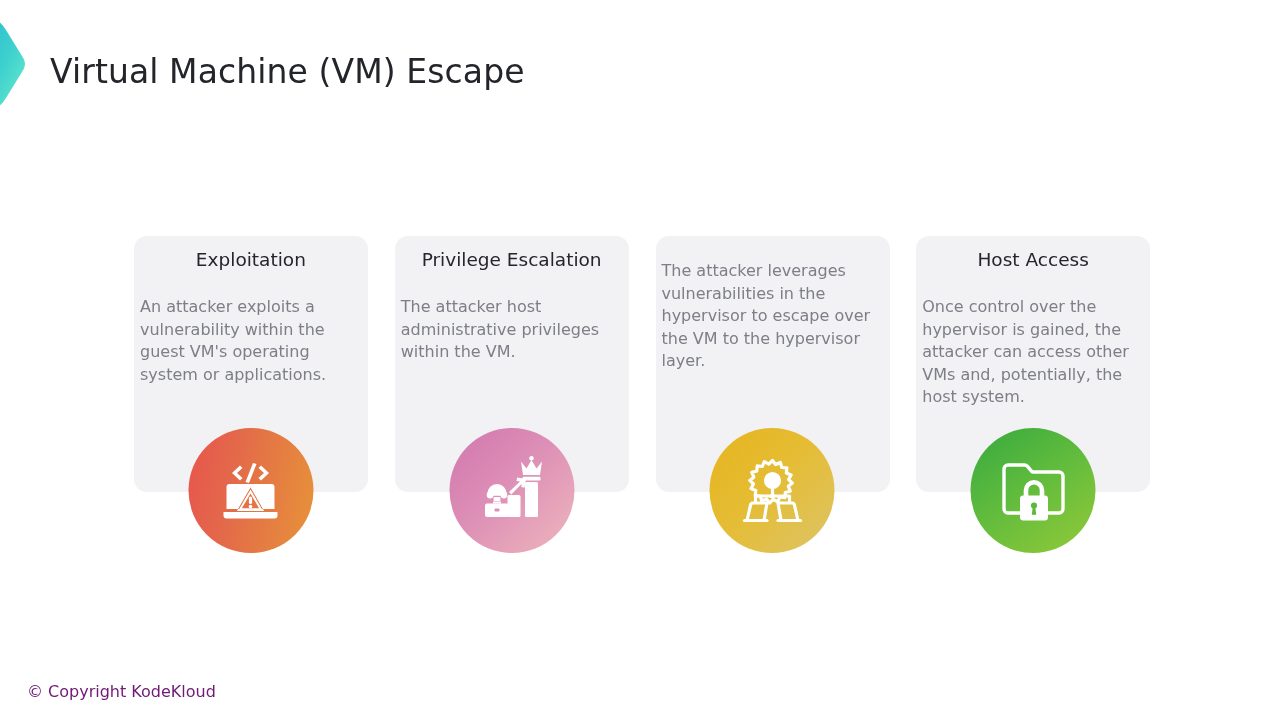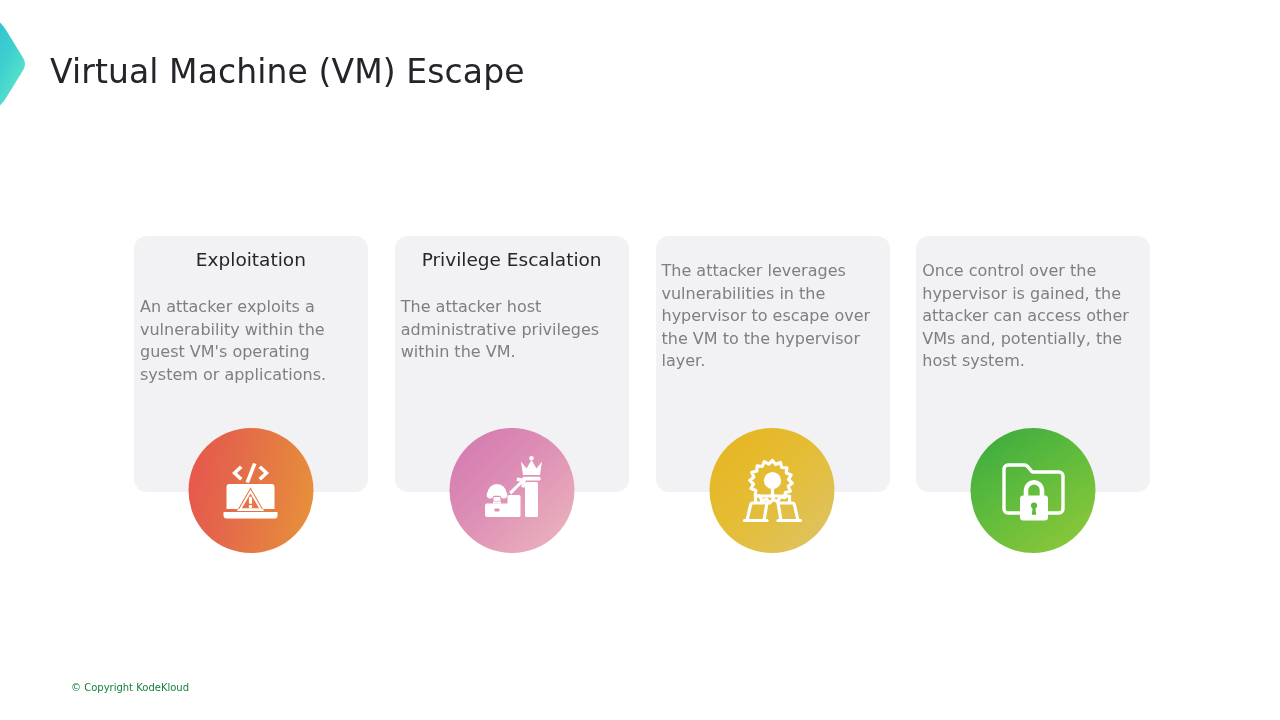--- a/index.html
+++ b/index.html
@@ -57,21 +57,21 @@
     transform:translateX(-50%);
     width:125px; height:125px; border-radius:50%;
     z-index:3;
     display:flex; align-items:center; justify-content:center;
   }
   .icon-badge svg { display:block; }
 
   
   .footer-copy {
     position:absolute; left:27px; top:682px;
-    font-size:10px; color:#15803d; font-weight:400;margin-left:44px;
+    font-size:16px; color:#701a75; font-weight:400;
   }
 </style>
 </head>
 <body>
 
 <div class="slide">
 
   <div class="brand-mark">
     <svg width="72" height="100" viewBox="0 0 72 100">
       <defs>
@@ -162,20 +162,21 @@
           <path d="M8.0 62.5 h22.5" stroke-linecap="round"></path>
 
           <path d="M61.5 62.5 h-17 l-3 -17.5 h14 a2.5 2.5 0 0 1 2.5 2.2 Z" stroke-linejoin="round"></path>
           <path d="M64.0 62.5 h-22.5" stroke-linecap="round"></path>
         </svg>
       </div>
     </div>
 
     <div class="card-wrap">
       <div class="card-panel"></div>
+      <div class="card-title">Host Access</div>
       <div class="card-desc">Once control over the hypervisor is gained, the attacker can access other VMs and, potentially, the host system.</div>
       <div class="icon-badge" style="background:linear-gradient(145deg,#36a93f 0%,#5fbb3d 45%,#94ca38 100%);">
         <svg width="72" height="64" viewBox="0 0 72 64">
 
           <path d="M6.5 10 a4 4 0 0 1 4 -4 h16.5 a4 4 0 0 1 3.0 1.4 l4.2 4.9 a2 2 0 0 0 1.5 0.7 h25.8 a4 4 0 0 1 4 4 v33 a4 4 0 0 1 -4 4 h-51 a4 4 0 0 1 -4 -4 Z" fill="none" stroke="#ffffff" stroke-width="3.4" stroke-linejoin="round"></path>
 
           <path d="M28.5 37.5 v-6.2 a8.0 8.0 0 0 1 16 0 v6.2" fill="none" stroke="#ffffff" stroke-width="4.6"></path>
 
           <rect x="22.5" y="36.5" width="28" height="25" rx="3.2" fill="#ffffff"></rect>
 

